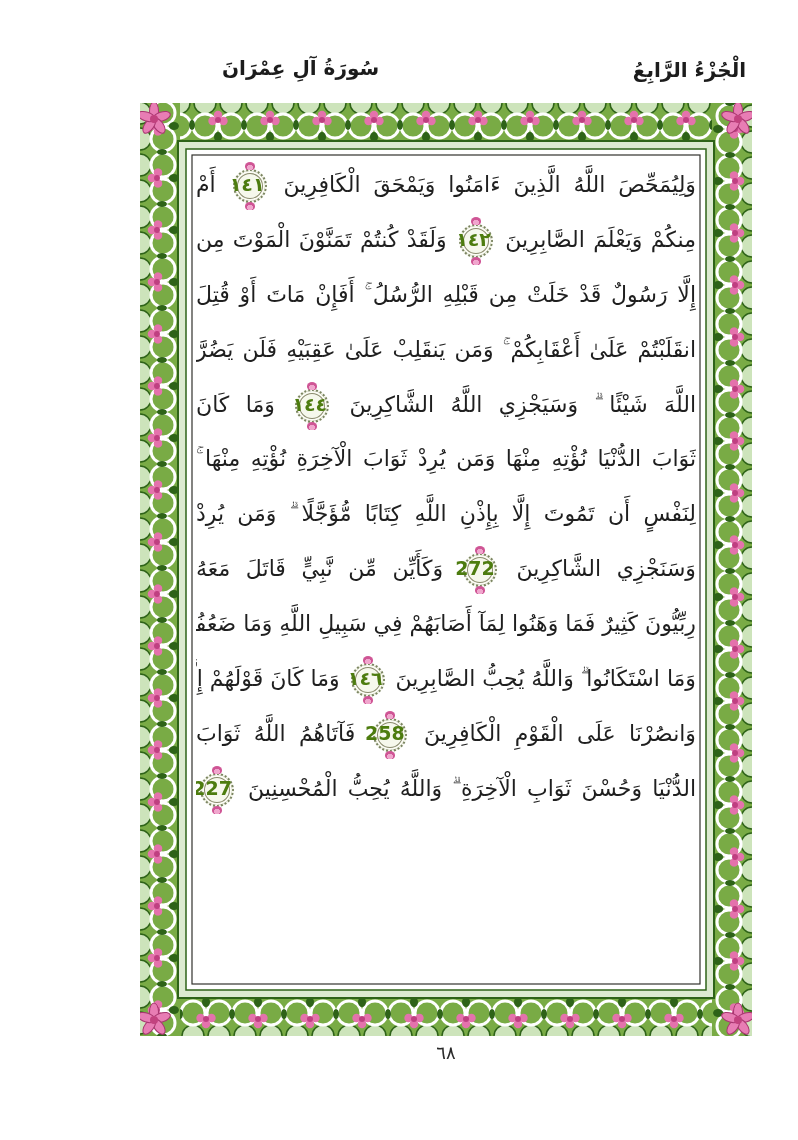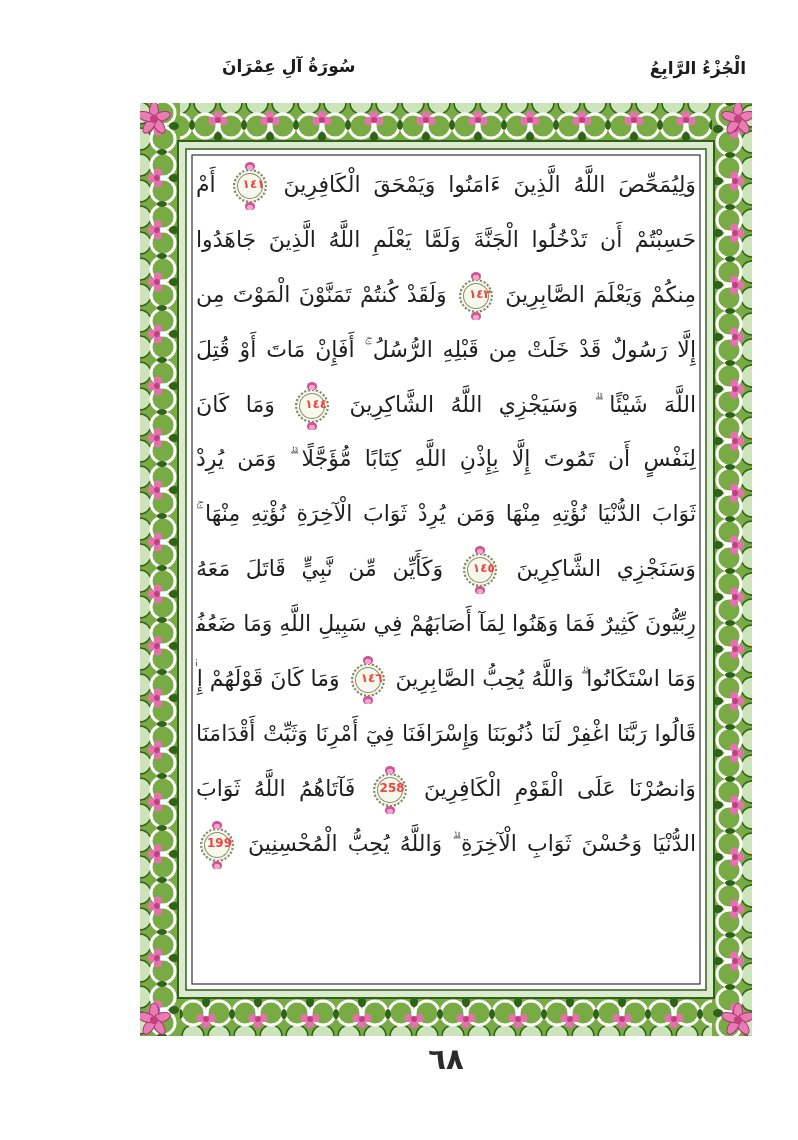--- a/index.html
+++ b/index.html
@@ -4,21 +4,21 @@
 <style>
   html,body{margin:0;padding:0;}
   body{
     width:798px;height:1140px;position:relative;overflow:hidden;
     background:#ffffff;
     font-family:"DejaVu Sans", sans-serif;
   }
   
   .hdr{
     position:absolute;direction:rtl;color:#1c1c1c;
-    font-weight:bold;font-size:17px;letter-spacing:0;
+    font-weight:bold;font-size:20px;letter-spacing:0;
     white-space:nowrap;
   }
   #hdr-juz{top:58px;right:52px;}
   #hdr-surah{top:56px;left:222px;}
   
   #frame-wrap{position:absolute;left:140px;top:103px;width:612px;height:933px;}
   
   #quran-area{
     position:absolute;left:196px;top:158px;width:500px;height:824px;
     direction:rtl;color:#1f1f1f;
@@ -28,35 +28,35 @@
     white-space:nowrap;overflow:hidden;
     text-align:justify;text-align-last:justify;
     -moz-text-align-last:justify;
   }
   .ayah-marker{
     display:inline-block;width:30px;height:30px;line-height:27px;
     text-align:right;border-radius:50%;
     background:#f6f8ec;
     border:2px dotted #7b8561;
     box-shadow:inset 0 0 0 2px #fbfcf4, inset 0 0 0 3px #8a8a6d;
-    font-size:12px;font-weight:bold;color:#ef4444;
+    font-size:19px;font-weight:bold;color:#4d7c0f;
     vertical-align:middle;position:relative;margin:0 4px;
   }
   .ayah-marker::before,.ayah-marker::after{
     content:"";position:absolute;left:50%;transform:translateX(-50%);
     width:10px;height:8px;
     background:radial-gradient(circle at 50% 70%, #f0a6cd 0 40%, #cf5595 41% 100%);
     border-radius:50% 50% 45% 45%;
   }
   .ayah-marker::before{top:-9px;}
   .ayah-marker::after{bottom:-9px;}
   
   #page-number{
     position:absolute;left:140px;top:1042px;width:612px;
-    text-align:center;font-size:29px;color:#2b2b2b;font-weight:bold;
+    text-align:center;font-size:18px;color:#2b2b2b;font-weight:normal;
   }
 </style>
 </head>
 <body>
 
 <div class="hdr" id="hdr-juz">الْجُزْءُ الرَّابِعُ</div>
 <div class="hdr" id="hdr-surah">سُورَةُ آلِ عِمْرَانَ</div>
 
 <div id="frame-wrap">
   <svg width="612" height="933" viewBox="0 0 612 933" xmlns="http://www.w3.org/2000/svg">
@@ -106,27 +106,26 @@
 
     <use href="#cf" transform="translate(14 16)"></use>
     <use href="#cf" transform="translate(598 16)"></use>
     <use href="#cf" transform="translate(14 917)"></use>
     <use href="#cf" transform="translate(598 917)"></use>
   </svg>
 </div>
 
 <div id="quran-area">
     <div class="qline">وَلِيُمَحِّصَ اللَّهُ الَّذِينَ ءَامَنُوا وَيَمْحَقَ الْكَافِرِينَ <span class="ayah-marker">١٤١</span> أَمْ</div>
-    <div class="qline">حَسِبْتُمْ أَن تَدْخُلُوا الْجَنَّةَ وَلَمَّا يَعْلَمِ اللَّهُ الَّذِينَ جَاهَدُوا</div>
     <div class="qline">مِنكُمْ وَيَعْلَمَ الصَّابِرِينَ <span class="ayah-marker">١٤٢</span> وَلَقَدْ كُنتُمْ تَمَنَّوْنَ الْمَوْتَ مِن</div>
     <div class="qline">إِلَّا رَسُولٌ قَدْ خَلَتْ مِن قَبْلِهِ الرُّسُلُ ۚ أَفَإِنْ مَاتَ أَوْ قُتِلَ</div>
+    <div class="qline">انقَلَبْتُمْ عَلَىٰ أَعْقَابِكُمْ ۚ وَمَن يَنقَلِبْ عَلَىٰ عَقِبَيْهِ فَلَن يَضُرَّ</div>
     <div class="qline">اللَّهَ شَيْئًا ۗ وَسَيَجْزِي اللَّهُ الشَّاكِرِينَ <span class="ayah-marker">١٤٤</span> وَمَا كَانَ</div>
+    <div class="qline">ثَوَابَ الدُّنْيَا نُؤْتِهِ مِنْهَا وَمَن يُرِدْ ثَوَابَ الْآخِرَةِ نُؤْتِهِ مِنْهَا ۚ</div>
     <div class="qline">لِنَفْسٍ أَن تَمُوتَ إِلَّا بِإِذْنِ اللَّهِ كِتَابًا مُّؤَجَّلًا ۗ وَمَن يُرِدْ</div>
-    <div class="qline">ثَوَابَ الدُّنْيَا نُؤْتِهِ مِنْهَا وَمَن يُرِدْ ثَوَابَ الْآخِرَةِ نُؤْتِهِ مِنْهَا ۚ</div>
-    <div class="qline">وَسَنَجْزِي الشَّاكِرِينَ <span class="ayah-marker">١٤٥</span> وَكَأَيِّن مِّن نَّبِيٍّ قَاتَلَ مَعَهُ</div>
+    <div class="qline">وَسَنَجْزِي الشَّاكِرِينَ <span class="ayah-marker">272</span> وَكَأَيِّن مِّن نَّبِيٍّ قَاتَلَ مَعَهُ</div>
     <div class="qline">رِبِّيُّونَ كَثِيرٌ فَمَا وَهَنُوا لِمَآ أَصَابَهُمْ فِي سَبِيلِ اللَّهِ وَمَا ضَعُفُوا</div>
     <div class="qline">وَمَا اسْتَكَانُوا ۗ وَاللَّهُ يُحِبُّ الصَّابِرِينَ <span class="ayah-marker">١٤٦</span> وَمَا كَانَ قَوْلَهُمْ إِلَّآ أَن</div>
-    <div class="qline">قَالُوا رَبَّنَا اغْفِرْ لَنَا ذُنُوبَنَا وَإِسْرَافَنَا فِيٓ أَمْرِنَا وَثَبِّتْ أَقْدَامَنَا</div>
     <div class="qline">وَانصُرْنَا عَلَى الْقَوْمِ الْكَافِرِينَ <span class="ayah-marker">258</span> فَآتَاهُمُ اللَّهُ ثَوَابَ</div>
-    <div class="qline">الدُّنْيَا وَحُسْنَ ثَوَابِ الْآخِرَةِ ۗ وَاللَّهُ يُحِبُّ الْمُحْسِنِينَ <span class="ayah-marker">199</span></div>
+    <div class="qline">الدُّنْيَا وَحُسْنَ ثَوَابِ الْآخِرَةِ ۗ وَاللَّهُ يُحِبُّ الْمُحْسِنِينَ <span class="ayah-marker">227</span></div>
   </div>
 
 <div id="page-number">٦٨</div>
 
 </body></html>

